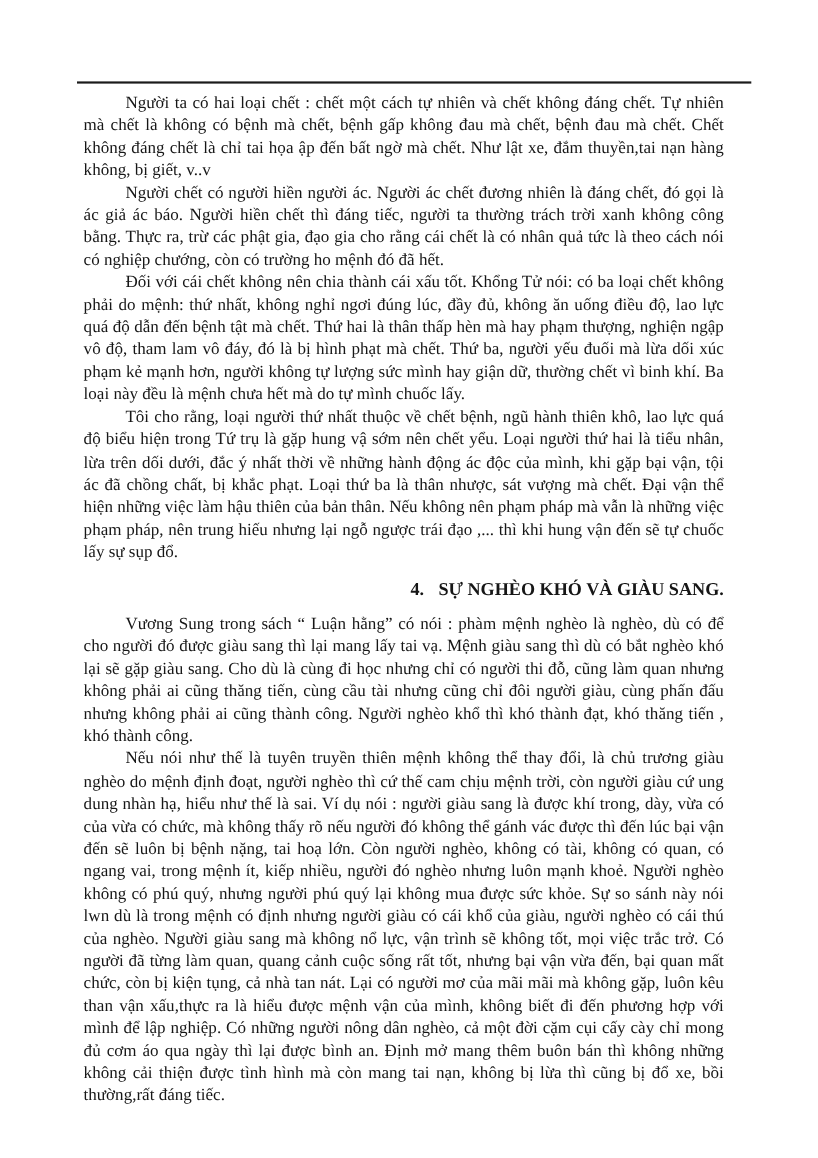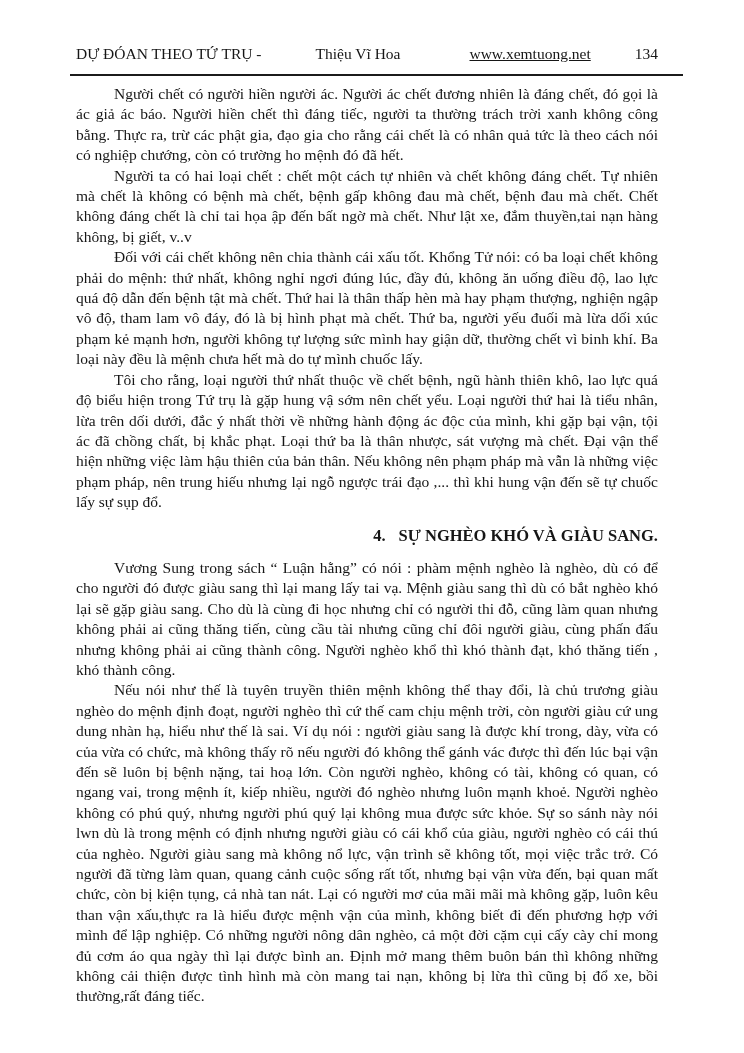--- a/index.html
+++ b/index.html
@@ -60,32 +60,26 @@
     text-align: right;
     text-indent: 0;
   }
   .content h2 .sec-num { margin-right: 13px; }
 </style>
 </head>
 <body>
 
 <div class="page">
 
-  <div class="header">
-    <span class="h-title">DỰ ĐÓAN THEO TỨ TRỤ -</span>
-    <span class="h-author">Thiệu Vĩ Hoa</span>
-    <span class="h-url">www.xemtuong.net</span>
-    <span class="h-page">134</span>
-  </div>
 
   <div class="rule"></div>
 
   <div class="content">
+    <p>Người ta có hai loại chết : chết một cách tự nhiên và chết không đáng chết. Tự nhiên mà chết là không có bệnh mà chết, bệnh gấp không đau mà chết, bệnh đau mà chết. Chết không đáng chết là chỉ tai họa ập đến bất ngờ mà chết. Như lật xe, đắm thuyền,tai nạn hàng không, bị giết, v..v</p>
     <p>Người chết có người hiền người ác. Người ác chết đương nhiên là đáng chết, đó gọi là ác giả ác báo. Người hiền chết thì đáng tiếc, người ta thường trách trời xanh không công bằng. Thực ra, trừ các phật gia, đạo gia cho rằng cái chết là có nhân quả tức là theo cách nói có nghiệp chướng, còn có trường ho mệnh đó đã hết.</p>
-    <p>Người ta có hai loại chết : chết một cách tự nhiên và chết không đáng chết. Tự nhiên mà chết là không có bệnh mà chết, bệnh gấp không đau mà chết, bệnh đau mà chết. Chết không đáng chết là chỉ tai họa ập đến bất ngờ mà chết. Như lật xe, đắm thuyền,tai nạn hàng không, bị giết, v..v</p>
     <p>Đối với cái chết không nên chia thành cái xấu tốt. Khổng Tử nói: có ba loại chết không phải do mệnh: thứ nhất, không nghỉ ngơi đúng lúc, đầy đủ, không ăn uống điều độ, lao lực quá độ dẫn đến bệnh tật mà chết. Thứ hai là thân thấp hèn mà hay phạm thượng, nghiện ngập vô độ, tham lam vô đáy, đó là bị hình phạt mà chết. Thứ ba, người yếu đuối mà lừa dối xúc phạm kẻ mạnh hơn, người không tự lượng sức mình hay giận dữ, thường chết vì binh khí. Ba loại này đều là mệnh chưa hết mà do tự mình chuốc lấy.</p>
     <p>Tôi cho rằng, loại người thứ nhất thuộc về chết bệnh, ngũ hành thiên khô, lao lực quá độ biểu hiện trong Tứ trụ là gặp hung vậ sớm nên chết yểu. Loại người thứ hai là tiểu nhân, lừa trên dối dưới, đắc ý nhất thời về những hành động ác độc của mình, khi gặp bại vận, tội ác đã chồng chất, bị khắc phạt. Loại thứ ba là thân nhược, sát vượng mà chết. Đại vận thể hiện những việc làm hậu thiên của bản thân. Nếu không nên phạm pháp mà vẫn là những việc phạm pháp, nên trung hiếu nhưng lại ngỗ ngược trái đạo ,... thì khi hung vận đến sẽ tự chuốc lấy sự sụp đổ.</p>
 
     <h2>
       <span class="sec-num">4.</span><span>SỰ NGHÈO KHÓ VÀ GIÀU SANG.</span>
     </h2>
 
     <p>Vương Sung trong sách “ Luận hằng” có nói : phàm mệnh nghèo là nghèo, dù có để cho người đó được giàu sang thì lại mang lấy tai vạ. Mệnh giàu sang thì dù có bắt nghèo khó lại sẽ gặp giàu sang. Cho dù là cùng đi học nhưng chỉ có người thi đỗ, cũng làm quan nhưng không phải ai cũng thăng tiến, cùng cầu tài nhưng cũng chỉ đôi người giàu, cùng phấn đấu nhưng không phải ai cũng thành công. Người nghèo khổ thì khó thành đạt, khó thăng tiến , khó thành công.</p>
     <p>Nếu nói như thế là tuyên truyền thiên mệnh không thể thay đổi, là chủ trương giàu nghèo do mệnh định đoạt, người nghèo thì cứ thế cam chịu mệnh trời, còn người giàu cứ ung dung nhàn hạ, hiểu như thế là sai. Ví dụ nói : người giàu sang là được khí trong, dày, vừa có của vừa có chức, mà không thấy rõ nếu người đó không thể gánh vác được thì đến lúc bại vận đến sẽ luôn bị bệnh nặng, tai hoạ lớn. Còn người nghèo, không có tài, không có quan, có ngang vai, trong mệnh ít, kiếp nhiều, người đó nghèo nhưng luôn mạnh khoẻ. Người nghèo không có phú quý, nhưng người phú quý lại không mua được sức khỏe. Sự so sánh này nói lwn dù là trong mệnh có định nhưng người giàu có cái khổ của giàu, người nghèo có cái thú của nghèo. Người giàu sang mà không nổ lực, vận trình sẽ không tốt, mọi việc trắc trở. Có người đã từng làm quan, quang cảnh cuộc sống rất tốt, nhưng bại vận vừa đến, bại quan mất chức, còn bị kiện tụng, cả nhà tan nát. Lại có người mơ của mãi mãi mà không gặp, luôn kêu than vận xấu,thực ra là hiểu được mệnh vận của mình, không biết đi đến phương hợp với mình để lập nghiệp. Có những người nông dân nghèo, cả một đời cặm cụi cấy cày chỉ mong đủ cơm áo qua ngày thì lại được bình an. Định mở mang thêm buôn bán thì không những không cải thiện được tình hình mà còn mang tai nạn, không bị lừa thì cũng bị đổ xe, bồi thường,rất đáng tiếc.</p>
   </div>

